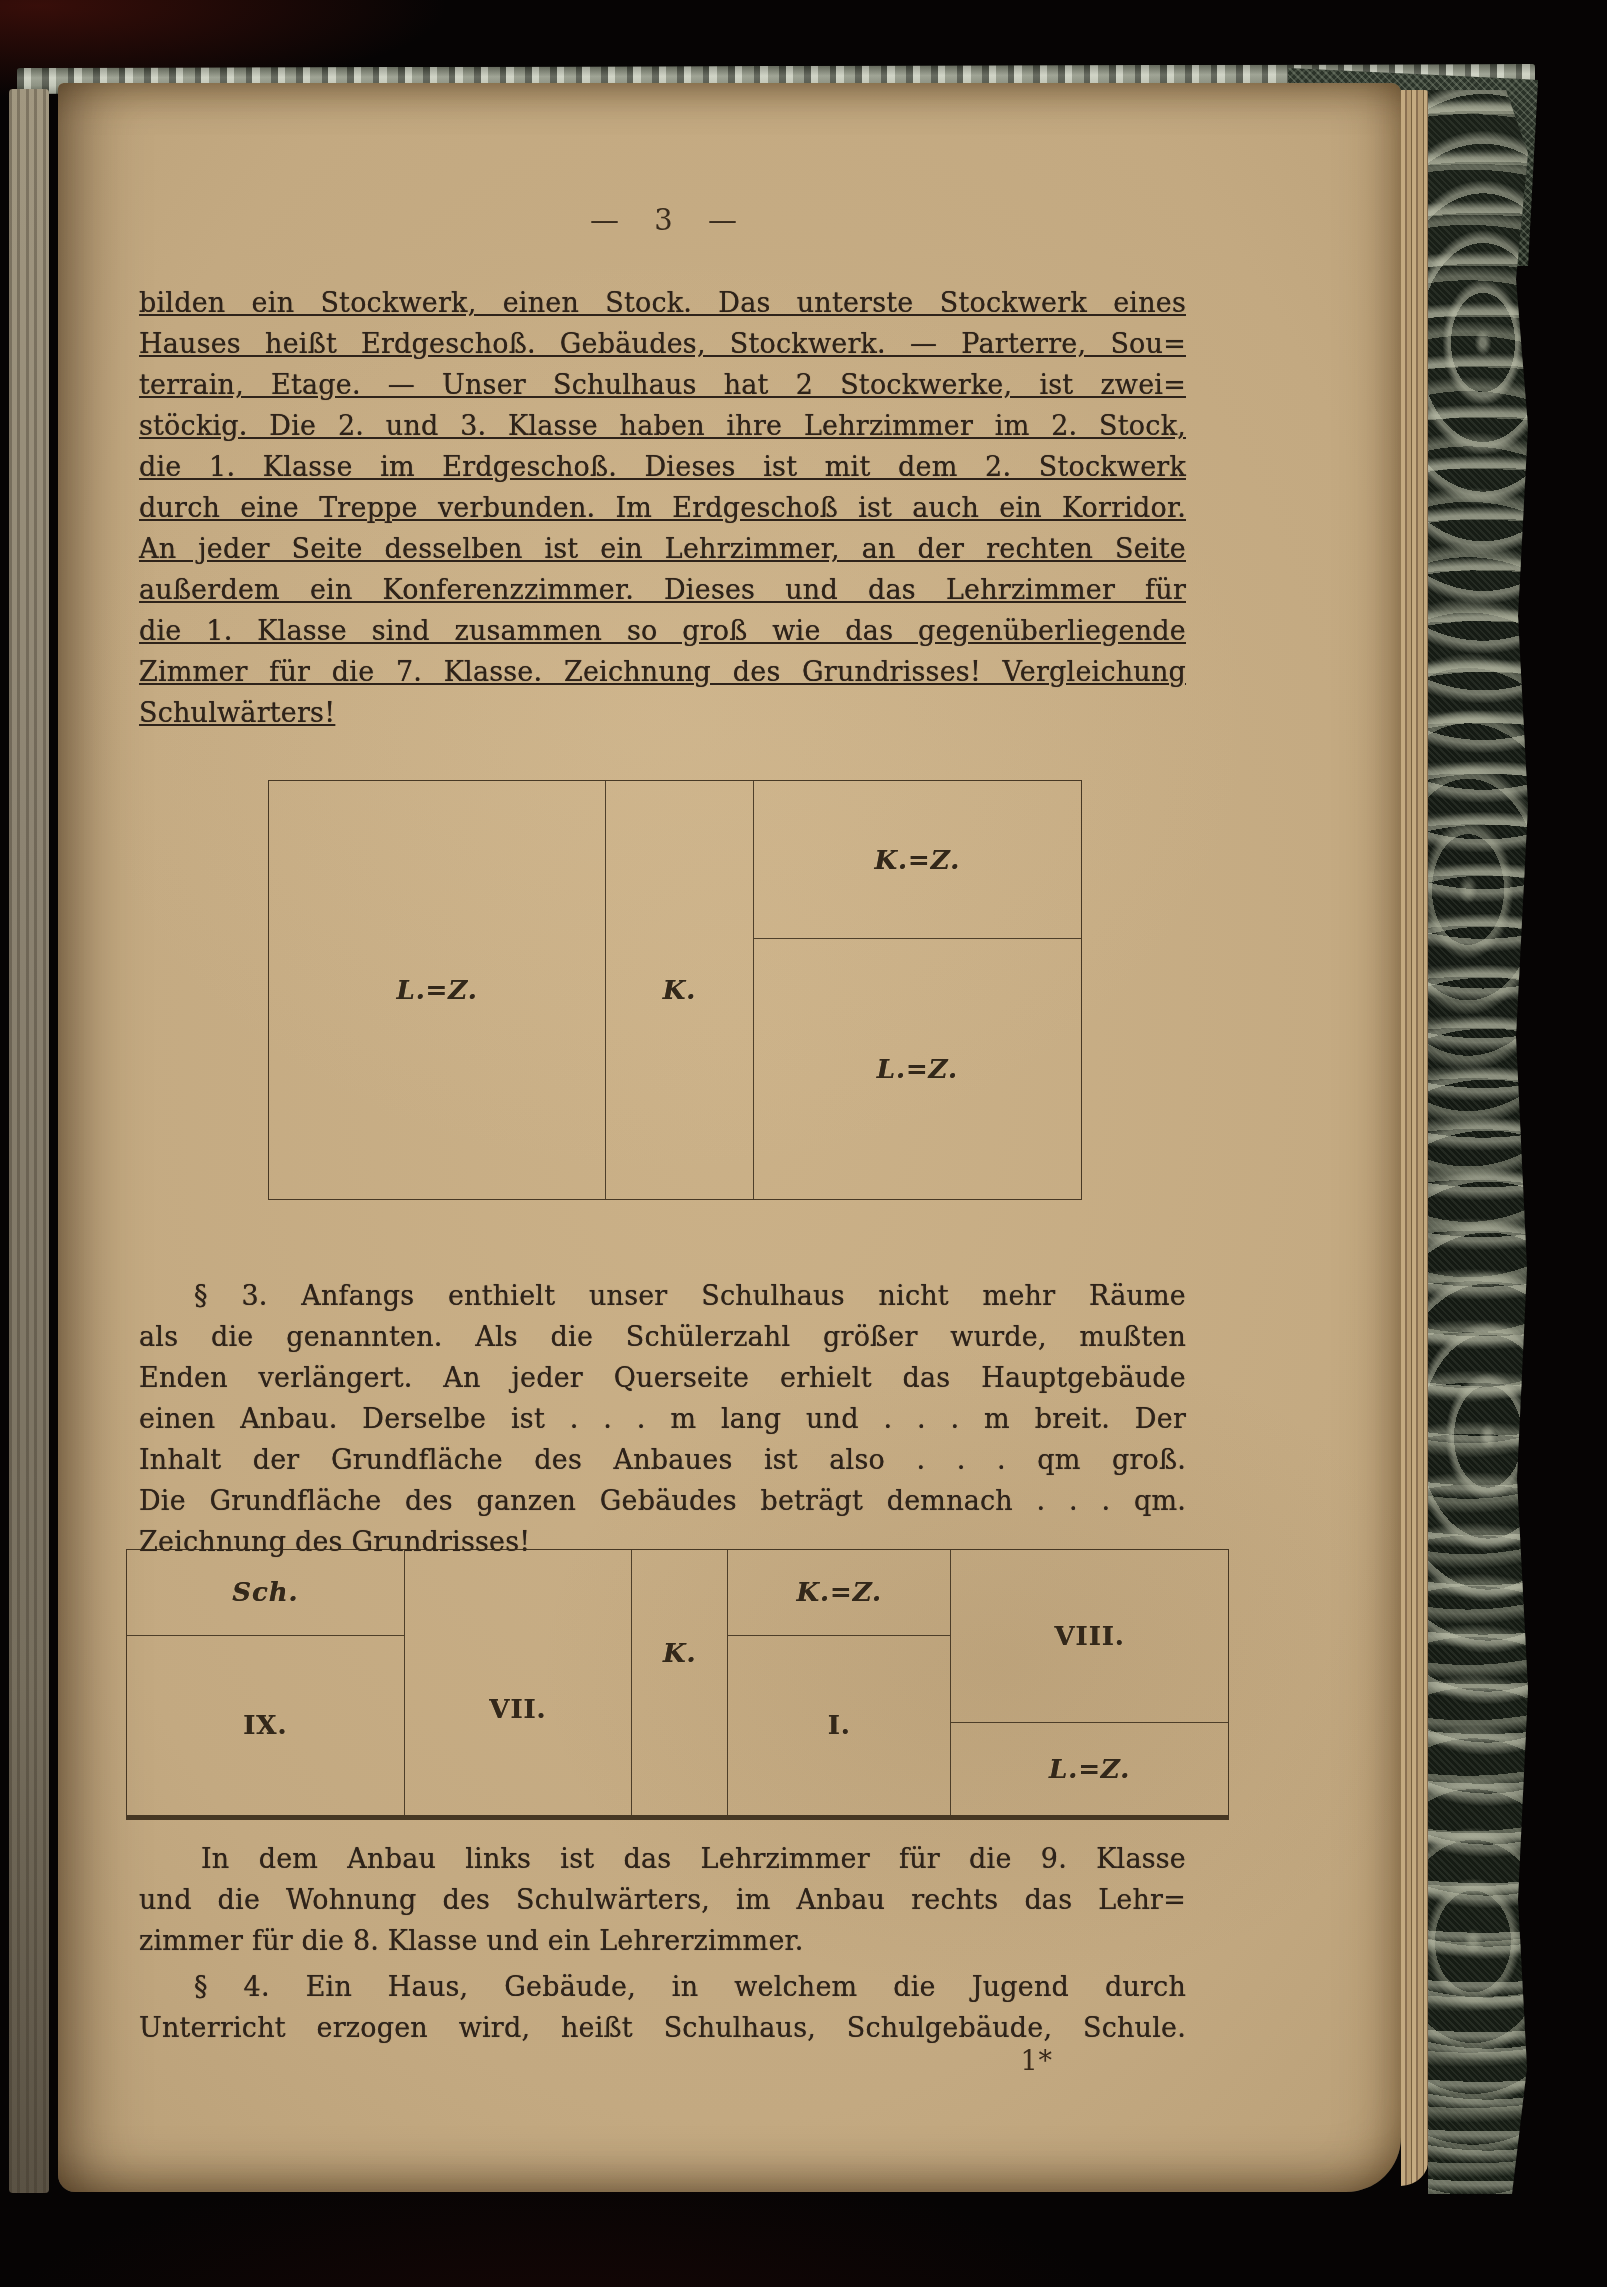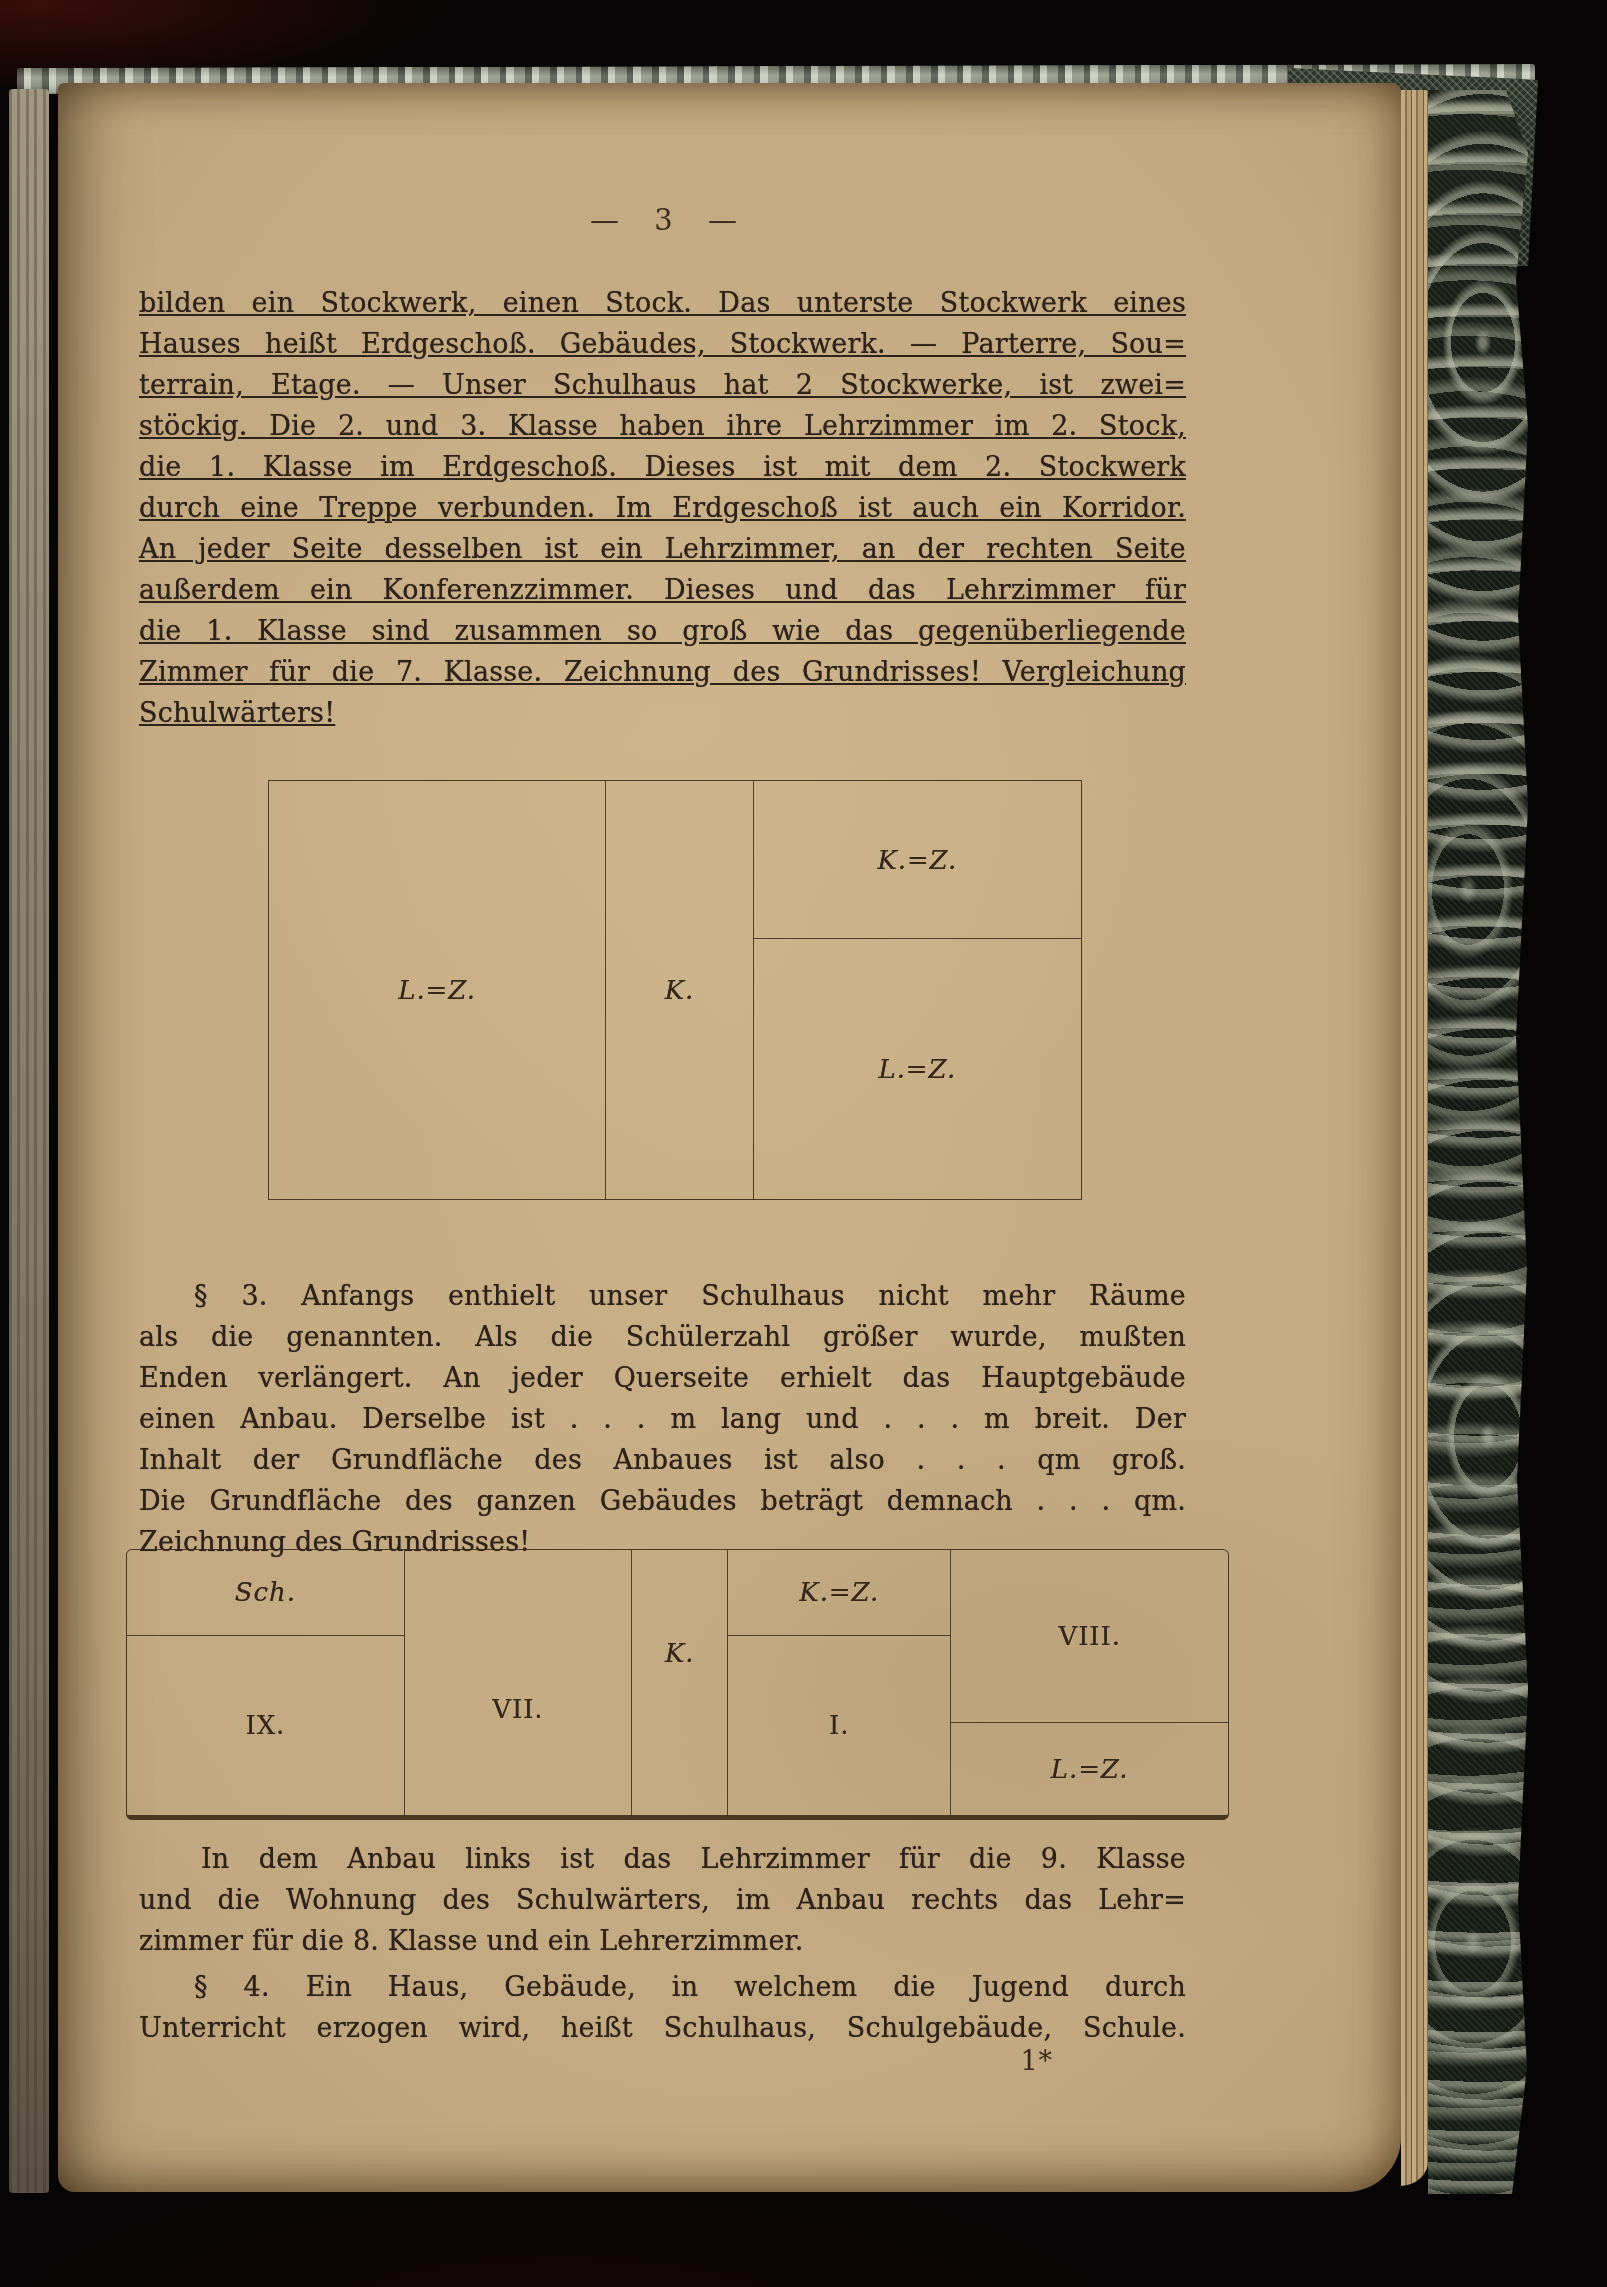--- a/index.html
+++ b/index.html
@@ -100,31 +100,31 @@
   .signature{
     position:absolute;left:942px;top:2045px;width:111px;
     text-align:right;font-size:27px;color:#38291a;letter-spacing:0.9px;
   }
 
   
   .fp{position:absolute;border:1.9px solid rgba(56,43,26,.9);display:flex;
       color:#33281a;}
   .room-label{font-size:26px;letter-spacing:0.9px;text-shadow:0 0 0.6px rgba(51,40,26,.8);}
   .fraktur{font-style:italic;}
-  .fp-col{position:relative;height:100%;}
+  .fp-col{position:relative;height:100%;font-weight:bold;}
   .fp-col + .fp-col{border-left:1.9px solid rgba(56,43,26,.85);}
   .cell{position:absolute;left:0;right:0;display:flex;align-items:center;justify-content:center;}
   .cell.divided{border-bottom:1.9px solid rgba(56,43,26,.85);}
 
   .fp1{left:268px;top:780px;width:812px;height:418px;}
   .fp1 .colA{width:41.5%;}
   .fp1 .colB{width:18.1%;}
   .fp1 .colC{width:40.4%;}
 
-  .fp2{left:126px;top:1549px;width:1101px;height:265px;border-bottom-width:5.6px;border-radius:6px;}
+  .fp2{left:126px;top:1549px;width:1101px;height:265px;border-bottom-width:5.6px;}
   .fp2 .c1{width:25.3%;}
   .fp2 .c2{width:20.7%;}
   .fp2 .c3{width:8.7%;}
   .fp2 .c4{width:20.3%;}
   .fp2 .c5{width:25.3%;}
 </style>
 </head>
 <body>
 
 <div class="scene">

